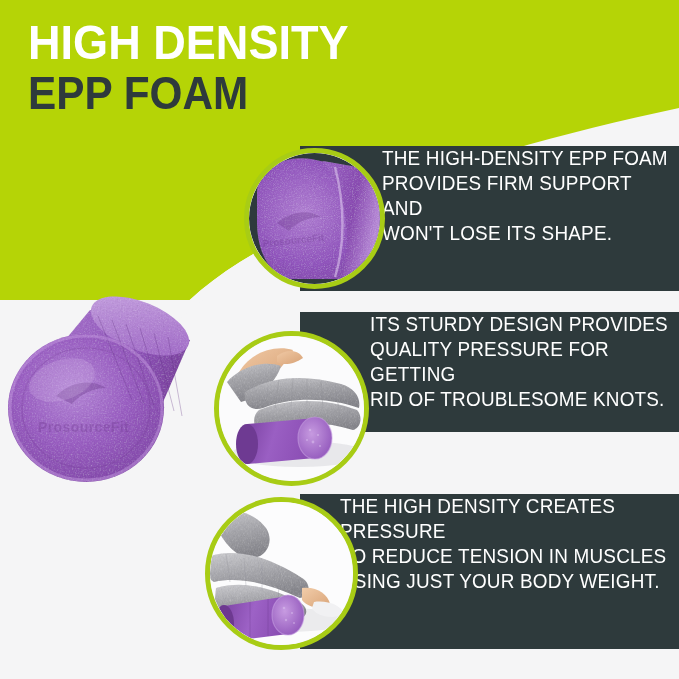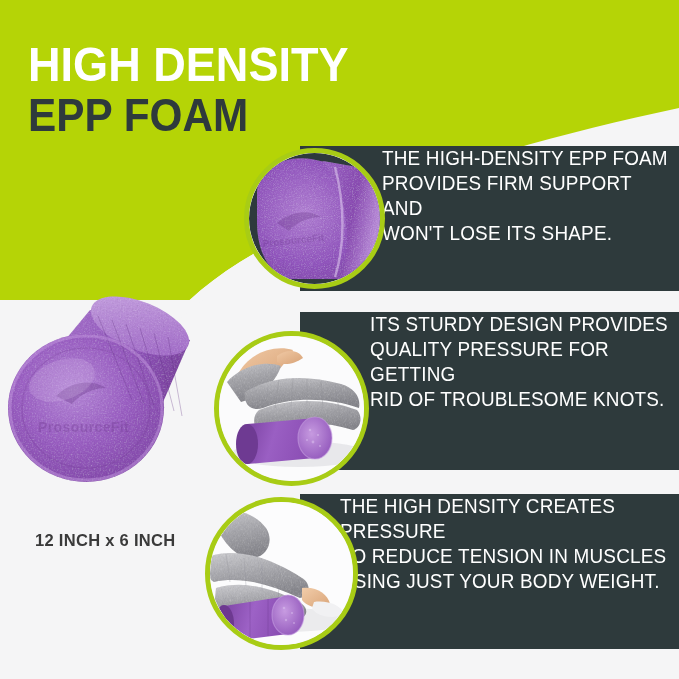--- a/index.html
+++ b/index.html
@@ -24,21 +24,20 @@
     height: 300px;
     z-index: 1;
   }
   .header-green svg { display: block; }
 
   .title-wrap {
     position: absolute;
     left: 28px;
     top: 16px;
     z-index: 4;
-    margin-top: 22px;
   }
   .title-line1 {
     font-size: 49px;
     line-height: 52px;
     font-weight: bold;
     color: #ffffff;
     letter-spacing: 0px;
     transform: scaleX(0.92);
     transform-origin: left center;
     white-space: nowrap;
@@ -66,21 +65,21 @@
   .panel-text {
     color: #ffffff;
     font-size: 19.5px;
     line-height: 25px;
     letter-spacing: 0.2px;
     white-space: pre-line;
     transform: scaleX(0.97);
     transform-origin: left center;
   }
   #panel-1 { left: 300px; top: 146px;  height: 145px; }
-  #panel-2 { left: 300px; top: 312px;  height: 158px; }
+  #panel-2 { left: 300px; top: 312px;  height: 120px; }
   #panel-3 { left: 300px; top: 494px;  height: 155px; }
   #panel-1 .panel-text { margin-left: 82px; }
   #panel-2 .panel-text { margin-left: 70px; }
   #panel-3 .panel-text { margin-left: 40px; }
 
   
   .circle {
     position: absolute;
     border-radius: 50%;
     border: 5px solid #a8cc15;
@@ -219,21 +218,20 @@
     <ellipse cx="92" cy="112" rx="64" ry="60" fill="none" stroke="#6e3690" stroke-width="1.2" opacity="0.25"></ellipse>
 
     <g opacity="0.30">
       <path d="M62,100 C76,86 96,82 112,92 C100,92 86,98 78,108 Z" fill="#5d2b7c"></path>
       <text x="44" y="136" font-family="Liberation Sans, sans-serif" font-size="14" font-weight="bold" fill="#6a3489" letter-spacing="0.4">ProsourceFit</text>
     </g>
 
     <ellipse cx="68" cy="84" rx="34" ry="20" fill="#d9bdee" opacity="0.22" transform="rotate(-18 68 84)"></ellipse>
   </svg>
 
-  <div id="dimension-caption">12 INCH x 6 INCH</div>
 
   <div class="circle" id="circle-1">
     <div class="circle-inner">
       <svg width="131" height="131" viewBox="0 0 131 131">
         <defs>
           <radialGradient id="c1face" cx="0.40" cy="0.45" r="0.8">
             <stop offset="0%" stop-color="#b07fd2"></stop>
             <stop offset="55%" stop-color="#9155bd"></stop>
             <stop offset="100%" stop-color="#78409e"></stop>
           </radialGradient>

